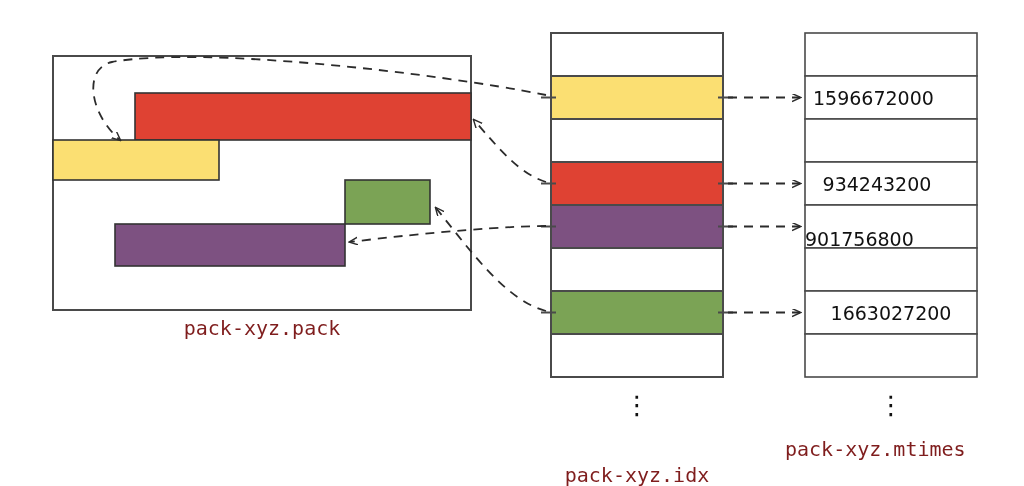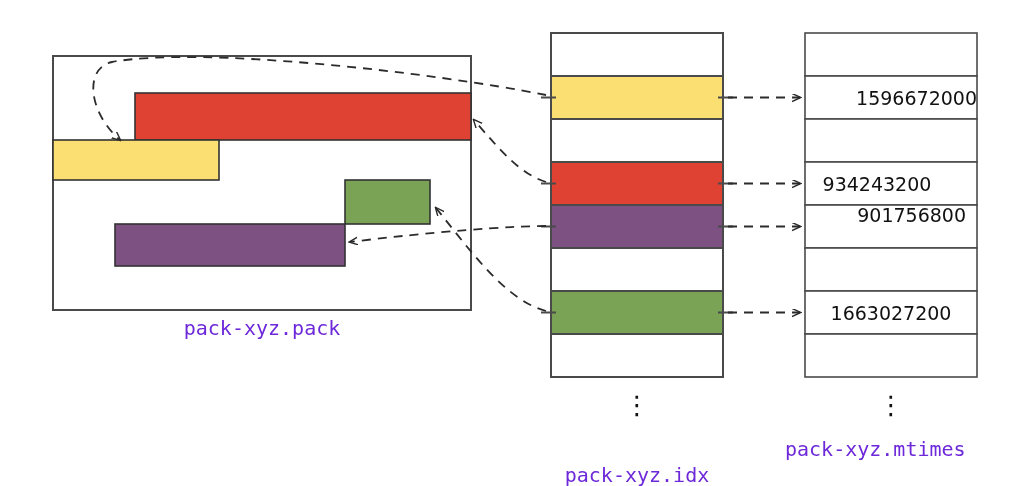--- a/index.html
+++ b/index.html
@@ -21,21 +21,21 @@
     position: absolute;
     left: 0;
     top: 0;
     width: 1024px;
     height: 486px;
   }
   .label {
     position: absolute;
     font-family: "DejaVu Sans Mono", monospace;
     font-size: 20px;
-    color: #6d28d9;
+    color: #7f1d1d;
     white-space: nowrap;
     letter-spacing: 0px;
   }
   .ellipsis {
     position: absolute;
     font-family: "DejaVu Sans", sans-serif;
     font-size: 26px;
     color: #111111;
     line-height: 1;
   }
@@ -112,23 +112,23 @@
       <path d="M 546,95 C 430,72 200,46 112,62 C 84,68 88,112 120,140" marker-end="url(#ah)"></path>
 
       <path d="M 546,182 C 520,174 500,150 474,120" marker-end="url(#ah)"></path>
 
       <path d="M 546,226 C 510,226 430,232 350,242" marker-end="url(#ah)"></path>
 
       <path d="M 546,311 C 505,300 470,250 436,208" marker-end="url(#ah)"></path>
     </g>
   </svg>
 
-  <div class="cellnum" style="left:805px; top:87px; width:172px; text-align:right;">1596672000</div>
+  <div class="cellnum" style="left:805px; top:87px; width:172px; text-align:left;padding-left:8px;">1596672000</div>
   <div class="cellnum" style="left:805px; top:173px; width:144px; text-align:center;">934243200</div>
-  <div class="cellnum" style="left:805px; top:204px; width:161px; text-align:right;">901756800</div>
+  <div class="cellnum" style="left:805px; top:228px; width:161px; text-align:left;">901756800</div>
   <div class="cellnum" style="left:805px; top:302px; width:172px; text-align:center;">1663027200</div>
 
   <div class="ellipsis" style="left:551px; top:392px; width:172px; text-align:center;">⋮</div>
   <div class="ellipsis" style="left:805px; top:392px; width:172px; text-align:center;">⋮</div>
 
   <div class="label" style="left:53px; top:316px; width:418px; text-align:center;">pack-xyz.pack</div>
   <div class="label" style="left:541px; top:437px; width:192px; text-align:center;margin-top:26px;">pack-xyz.idx</div>
   <div class="label" style="left:785px; top:437px; width:212px; text-align:left;">pack-xyz.mtimes</div>
 
 </div>

